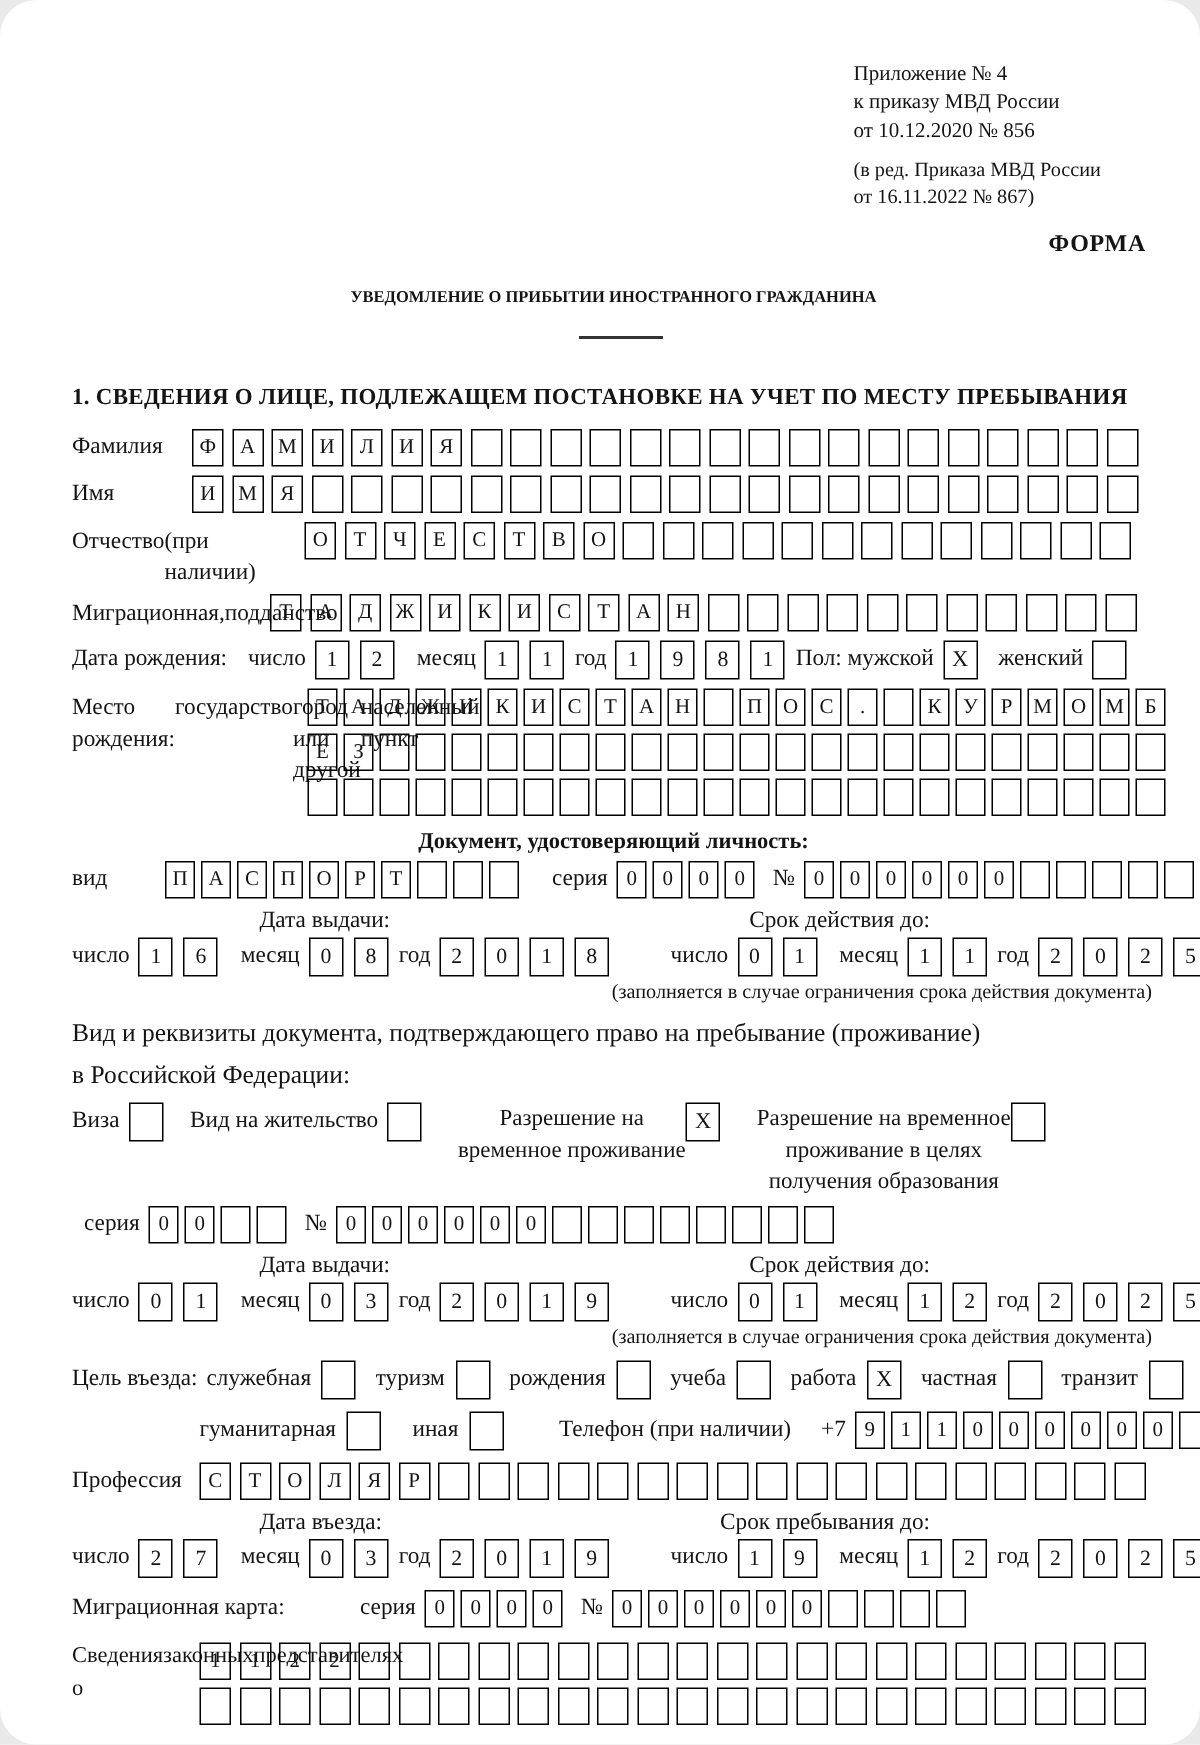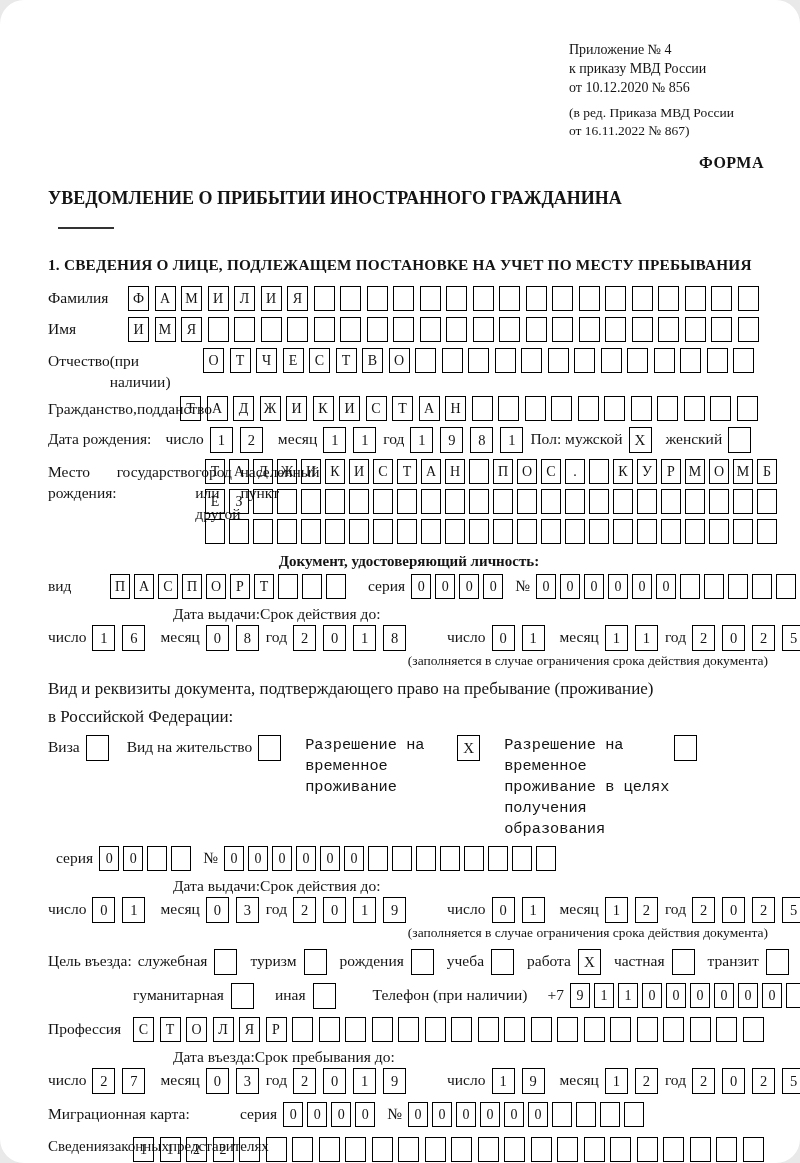--- a/index.html
+++ b/index.html
@@ -4,48 +4,48 @@
 <style>
   html,body{margin:0;padding:0;background:#e9e9e9;}
   .page{
     position:relative;width:800px;height:1163px;margin:0 auto;background:#fff;
     font-family:"Liberation Serif","DejaVu Serif",serif;color:#141414;
     box-sizing:border-box;padding:40px 30px 0 48px;overflow:hidden;border-radius:24px;
   }
   .annex{margin-left:521px;font-size:14px;line-height:19px;}
   .annex-note{margin-top:7px;font-size:13.5px;line-height:18px;}
   .forma{margin-top:14px;text-align:right;font-weight:bold;font-size:16px;letter-spacing:.5px;padding-right:6px;}
-  .title{margin-top:14px;font-weight:bold;font-size:18px;line-height:25px;}
+  .title{margin-top:14px;text-align:center;font-weight:bold;font-size:11px;line-height:25px;}
   .blank-line{display:inline-block;width:56px;height:2px;background:#333;vertical-align:baseline;margin-left:10px;}
   .section1{margin-top:20px;font-weight:bold;font-size:15.3px;letter-spacing:.2px;white-space:nowrap;}
   .row{display:flex;align-items:flex-start;margin-top:6px;}
   .lbl{flex:none;font-size:15.5px;padding-top:3px;white-space:nowrap;}
   .dl{flex:none;font-size:15.5px;padding-top:3px;white-space:nowrap;margin-right:6px;}
   .lblblock{display:flex;flex-direction:row;flex:none;font-size:15.5px;line-height:21px;padding-top:2px;}
   .lblblock.tight{line-height:22px;font-size:15px;}
   .w80{width:80px}.w132{width:132px}.w155{width:155px}.w157{width:157px}
   .w62{width:62px}.w85{width:85px}.w190{width:192px}
   .cells{display:flex;flex:none;}
   .cell{flex:none;width:21px;height:25px;border:1.6px solid #000;box-sizing:border-box;
     margin-right:5.5px;display:flex;align-items:center;justify-content:center;font-size:14px;}
   .cells.sm .cell{width:20px;height:25px;margin-right:4px;}
   .cells.dcells .cell{width:23px;height:26px;margin-right:7px;font-size:14.5px;}
   .cellstack{display:flex;flex-direction:column;flex:none;}
   .cellstack .cells{margin-bottom:5px;}
   .cb{flex:none;display:inline-flex;width:23px;height:26px;border:1.6px solid #000;box-sizing:border-box;
     align-items:center;justify-content:center;font-size:15px;}
   .center-head{margin-top:4px;text-align:center;font-weight:bold;font-size:15px;}
-  .dhead{display:flex;margin-top:6px;font-size:15.5px;padding:0 150px 0 125px;}
+  .dhead{display:flex;justify-content:space-between;margin-top:6px;font-size:15.5px;padding:0 150px 0 125px;}
   .daterow{margin-top:2px;}
   .sp34{flex:none;width:34px;}
   .note{margin-top:2px;font-size:13.5px;text-align:right;padding-right:2px;}
   .plain{font-size:17px;}
   .mt4{margin-top:4px}.mt6{margin-top:6px}.mt8{margin-top:8px}.mt10{margin-top:10px}.mt12{margin-top:12px}
   .ml8{margin-left:8px}.ml14{margin-left:14px}.ml18{margin-left:18px}.ml24{margin-left:24px}
-  .pmulti{flex:none;width:152px;font-size:15.3px;line-height:21px;font-family:Liberation Mono, monospace;}
+  .pmulti{flex:none;width:152px;text-align:center;font-size:15.3px;line-height:21px;}
   .pmulti2{width:170px;}
   .pit{display:inline-flex;align-items:flex-start;margin-right:13px;}
   .pit .dl{margin-right:7px;}
   .purpose2{padding-left:85px;}
 </style>
 </head>
 <body>
 
 <div class="page">
 
@@ -153,21 +153,21 @@
         <span class="cell"></span>
         <span class="cell"></span>
         <span class="cell"></span>
         <span class="cell"></span>
         <span class="cell"></span>
       </span>
   </div>
 
   <div class="row mt4">
     <span class="lblblock w132">
-      <span>Гражданство,</span>
+      <span>Миграционная,</span>
       <span>подданство</span>
     </span>
     <span class="cells">
         <span class="cell">Т</span>
         <span class="cell">А</span>
         <span class="cell">Д</span>
         <span class="cell">Ж</span>
         <span class="cell">И</span>
         <span class="cell">К</span>
         <span class="cell">И</span>

